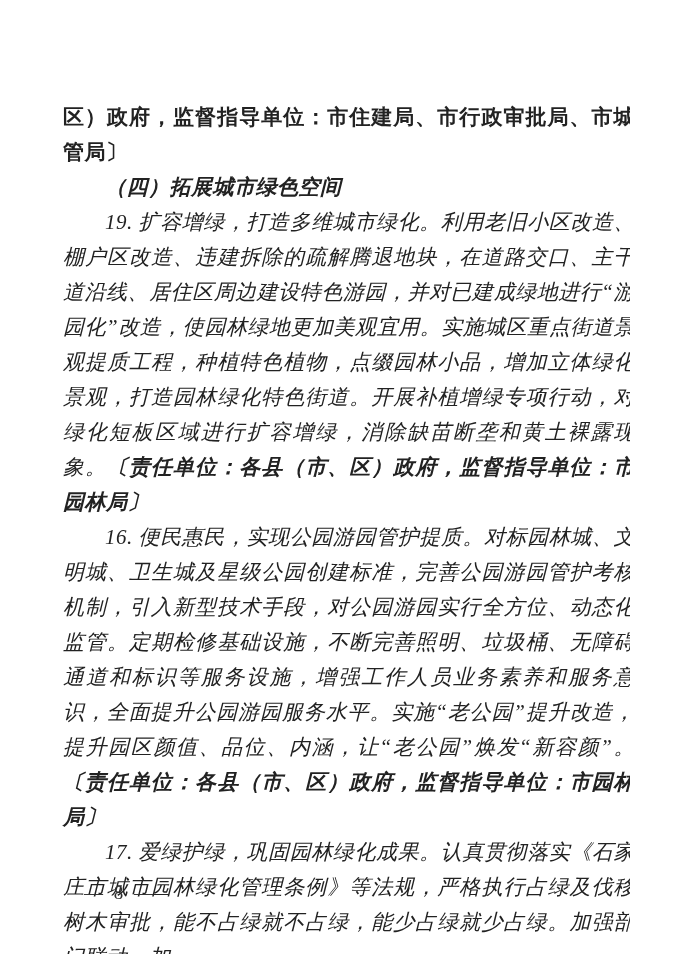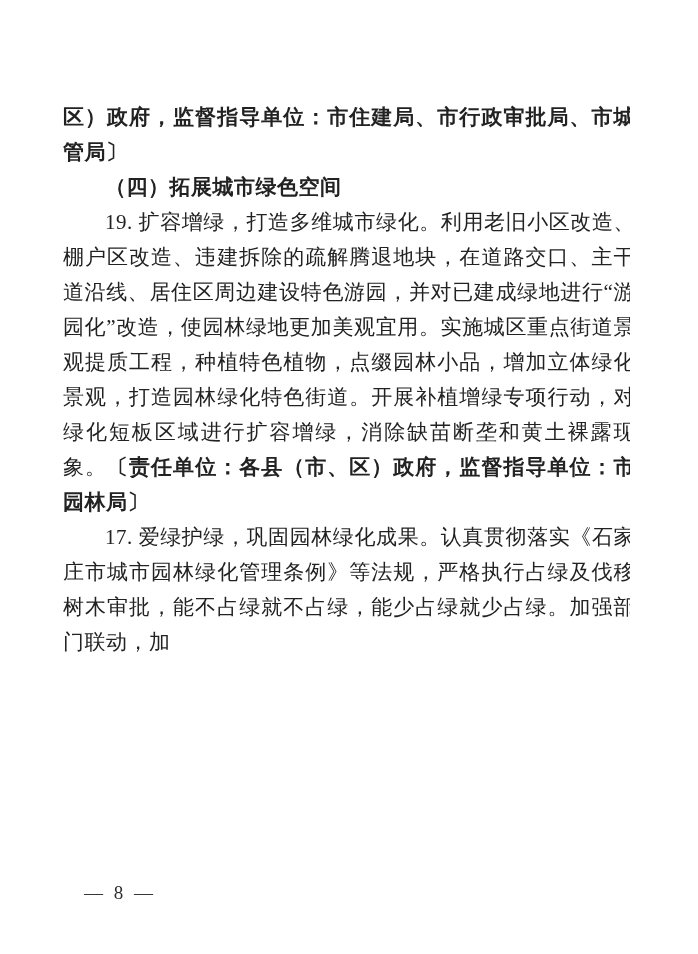--- a/index.html
+++ b/index.html
@@ -26,20 +26,21 @@
     text-align: justify;
     text-justify: inter-ideograph;
     letter-spacing: 0.5px;
   }
   .content p {
     margin: 0;
     padding: 0;
   }
   .indent {
     text-indent: 2em;
+    font-style: italic;
   }
   .bold {
     font-weight: bold;
   }
   .footer {
     position: absolute;
     left: 84px;
     top: 882px;
     font-size: 19px;
     letter-spacing: 3px;
@@ -52,20 +53,21 @@
 
 <div class="page">
   <div class="content">
 
     <p class="bold"><span>区）政府，监督指导单位：市住建局、市行政审批局、市城管局〕</span></p>
 
     <p class="indent bold">（四）拓展城市绿色空间</p>
 
     <p class="indent"><span>19. 扩容增绿，打造多维城市绿化。利用老旧小区改造、棚户区改造、违建拆除的疏解腾退地块，在道路交口、主干道沿线、居住区周边建设特色游园，并对已建成绿地进行“游园化”改造，使园林绿地更加美观宜用。实施城区重点街道景观提质工程，种植特色植物，点缀园林小品，增加立体绿化景观，打造园林绿化特色街道。开展补植增绿专项行动，对绿化短板区域进行扩容增绿，消除缺苗断垄和黄土裸露现象。</span><span class="bold">〔责任单位：各县（市、区）政府，监督指导单位：市园林局〕</span></p>
 
+    <p class="indent"><span>16. 便民惠民，实现公园游园管护提质。对标园林城、文明城、卫生城及星级公园创建标准，完善公园游园管护考核机制，引入新型技术手段，对公园游园实行全方位、动态化监管。定期检修基础设施，不断完善照明、垃圾桶、无障碍通道和标识等服务设施，增强工作人员业务素养和服务意识，全面提升公园游园服务水平。实施“老公园”提升改造，提升园区颜值、品位、内涵，让“老公园”焕发“新容颜”。</span><span class="bold">〔责任单位：各县（市、区）政府，监督指导单位：市园林局〕</span></p>
 
     <p class="indent"><span>17. 爱绿护绿，巩固园林绿化成果。认真贯彻落实《石家庄市城市园林绿化管理条例》等法规，严格执行占绿及伐移树木审批，能不占绿就不占绿，能少占绿就少占绿。加强部门联动，加</span><span class="bold"></span></p>
 
   </div>
 
   <div class="footer">
     <span>— 8 —</span>
   </div>
 </div>
 

